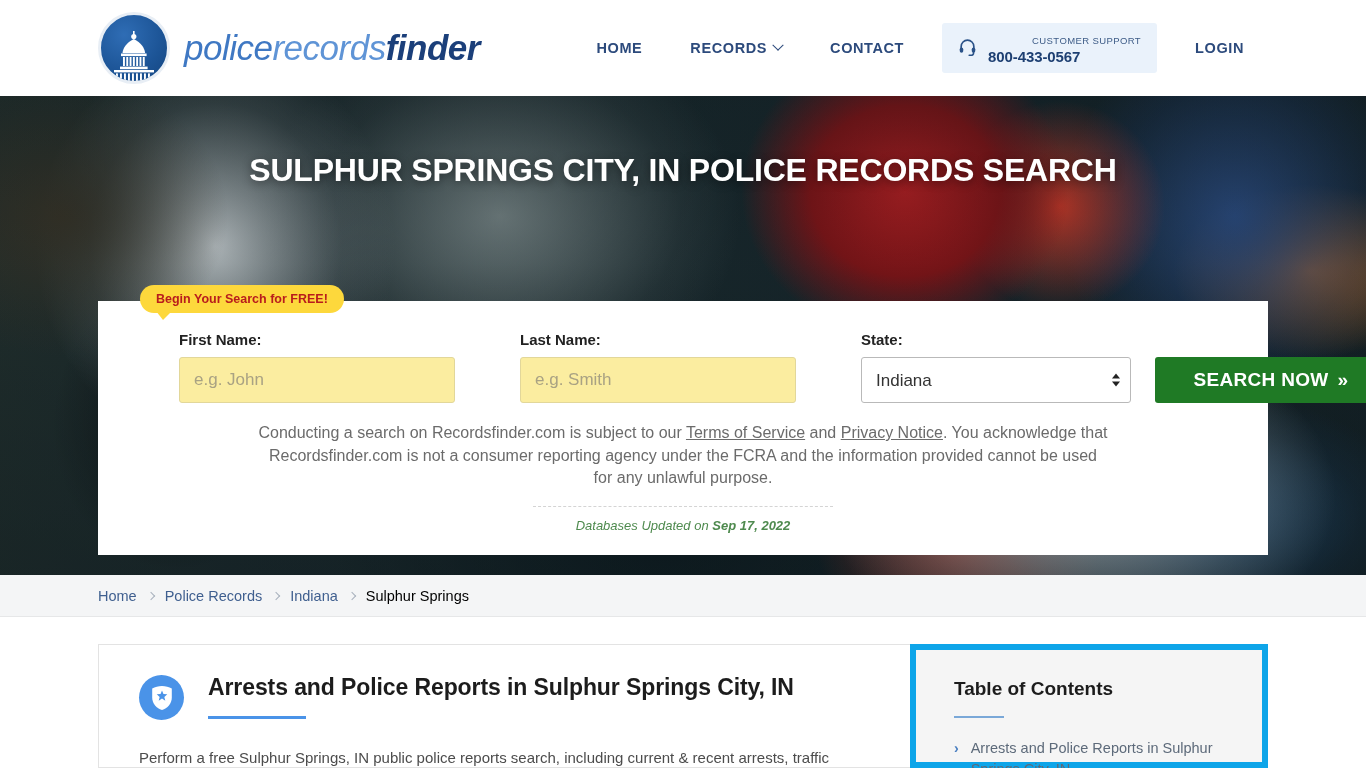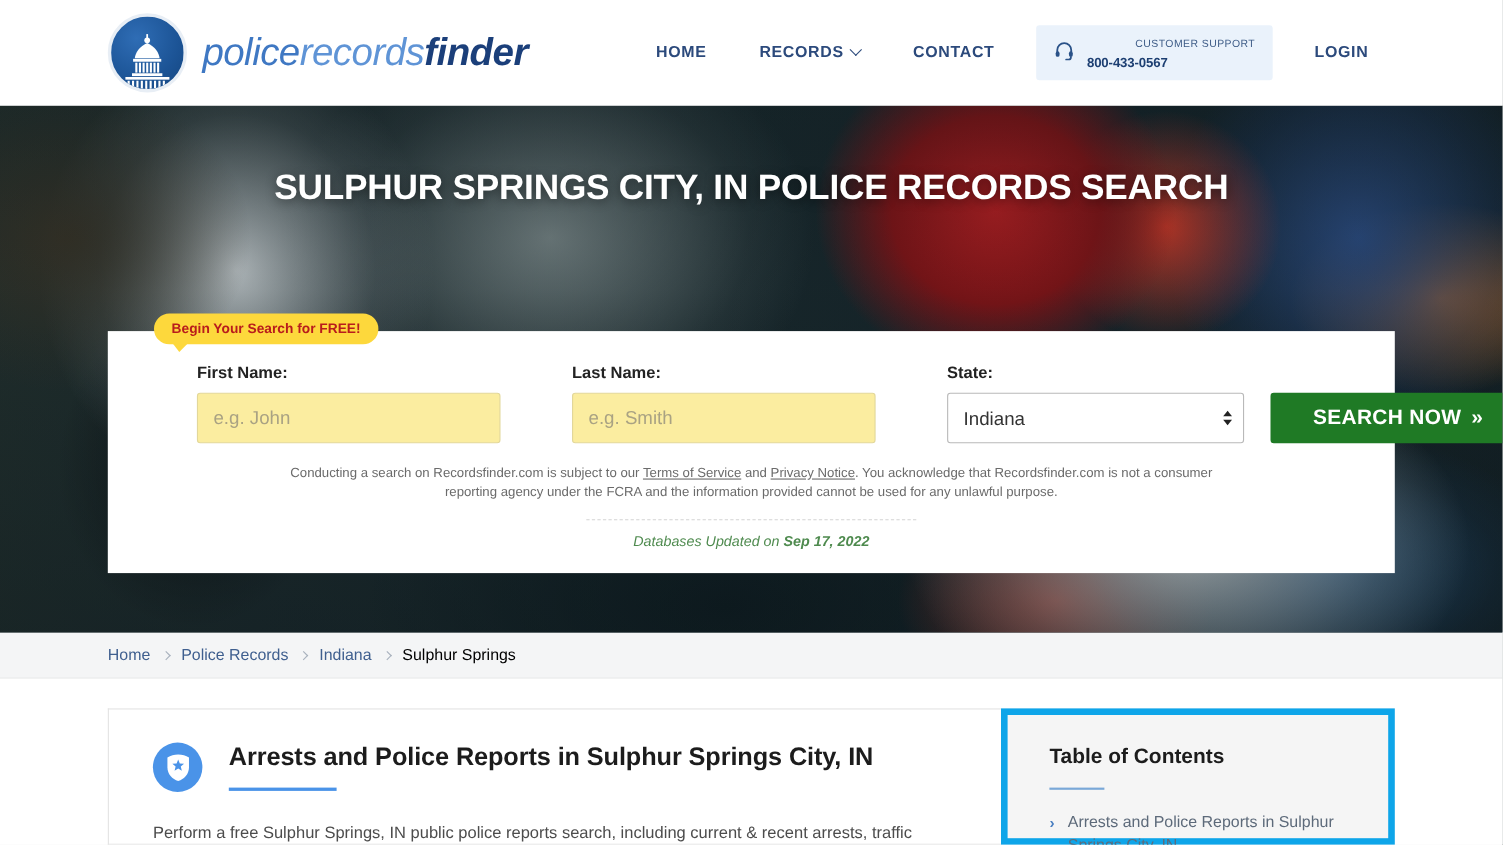--- a/index.html
+++ b/index.html
@@ -71,21 +71,21 @@
     margin: 0 14px;
     cursor: pointer;
   }
   .headset { flex: 0 0 auto; }
   .support-txt { line-height: 1.15; }
   .support-label {
     font-size: 9.5px; letter-spacing: 0.4px;
     color: #3e5c87; text-transform: uppercase; margin-left: 44px;
   }
   .support-phone {
-    font-size: 12px; font-weight: 700; color: #1d3f72;
+    font-size: 15px; font-weight: 700; color: #1d3f72;
     letter-spacing: -0.1px;
   }
 
   
   .hero {
     position: relative;
     height: 479px;
     overflow: hidden;
     background: #1d2b2e;
   }
@@ -222,21 +222,21 @@
     letter-spacing: 0.3px;
     font-family: "Liberation Sans", sans-serif;
     cursor: pointer;
     display: flex; align-items: center; justify-content: center; gap: 9px;
   }
   .search-btn .dbl { font-size: 19px; }
 
   .disclaimer {
     margin-top: 19px;
     text-align: center;
-    font-size: 12px;
+    font-size: 16px;
     line-height: 1.42;
     color: #6b6b6b;
     padding: 0 120px;
   }
   .disclaimer a { color: #6b6b6b; text-decoration: underline; }
   .hr-dashed {
     width: 300px;
     margin: 16px auto 0 auto;
     border-top: 1px dashed #d4d4d4;
   }

